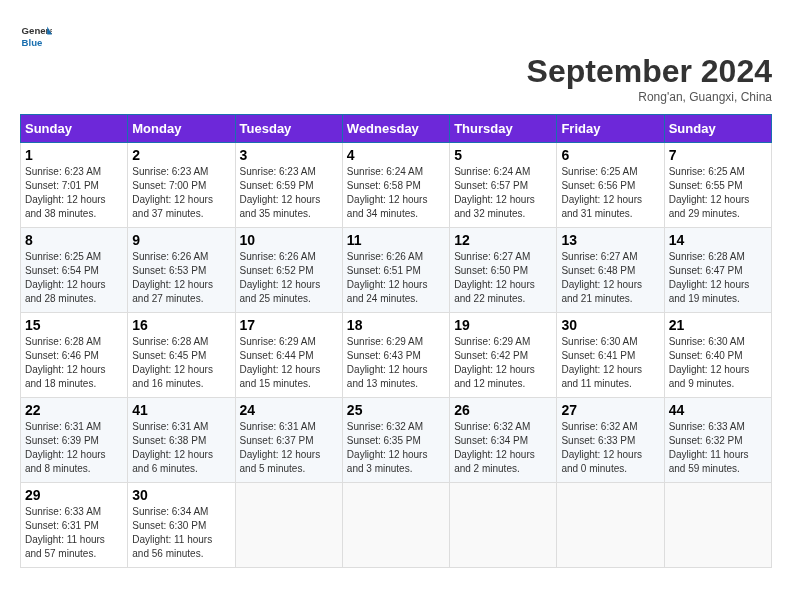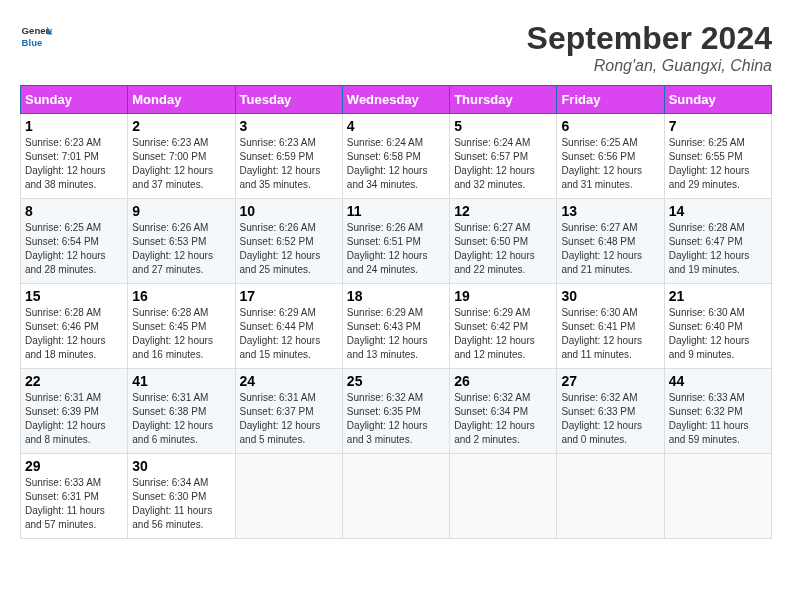--- a/index.html
+++ b/index.html
@@ -20,38 +20,38 @@
       display: flex;
       align-items: center;
       gap: 4px;
     }
     .logo-icon {
       width: 32px;
       height: 32px;
     }
     .title-block {
       text-align: right;
+      margin-top: 33px;
     }
     .month-title {
       font-size: 32px;
       font-weight: bold;
       color: #333;
     }
     .location {
-      font-size: 16px;
+      font-size: 12px;
       color: #555;
-      font-style: italic;
     }
     table {
       width: 100%;
       border-collapse: collapse;
       font-size: 11px;
     }
     thead tr {
-      background-color: #d946ef;
+      background-color: #6d28d9;
       color: #fff;
     }
     thead th {
       padding: 6px 4px;
       text-align: left;
       font-size: 13px;
       font-weight: bold;
       border: 1px solid #1a6faf;
     }
     tbody tr {

